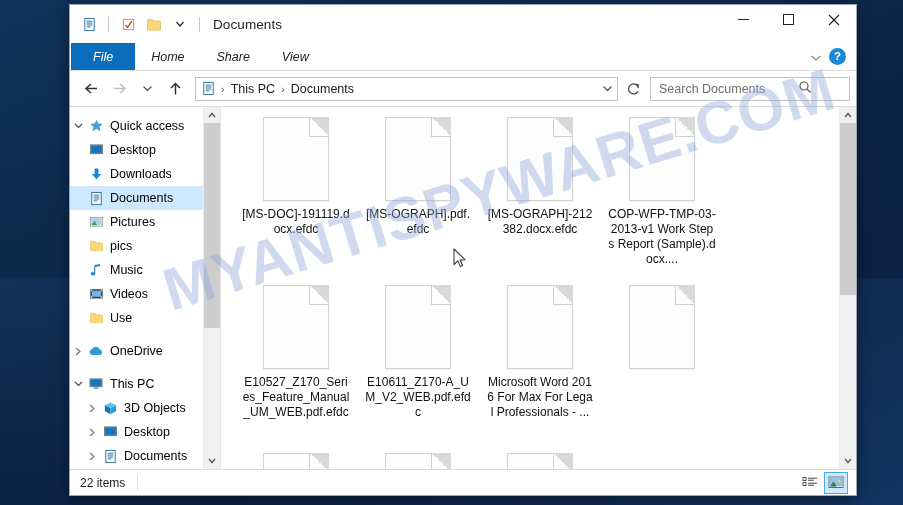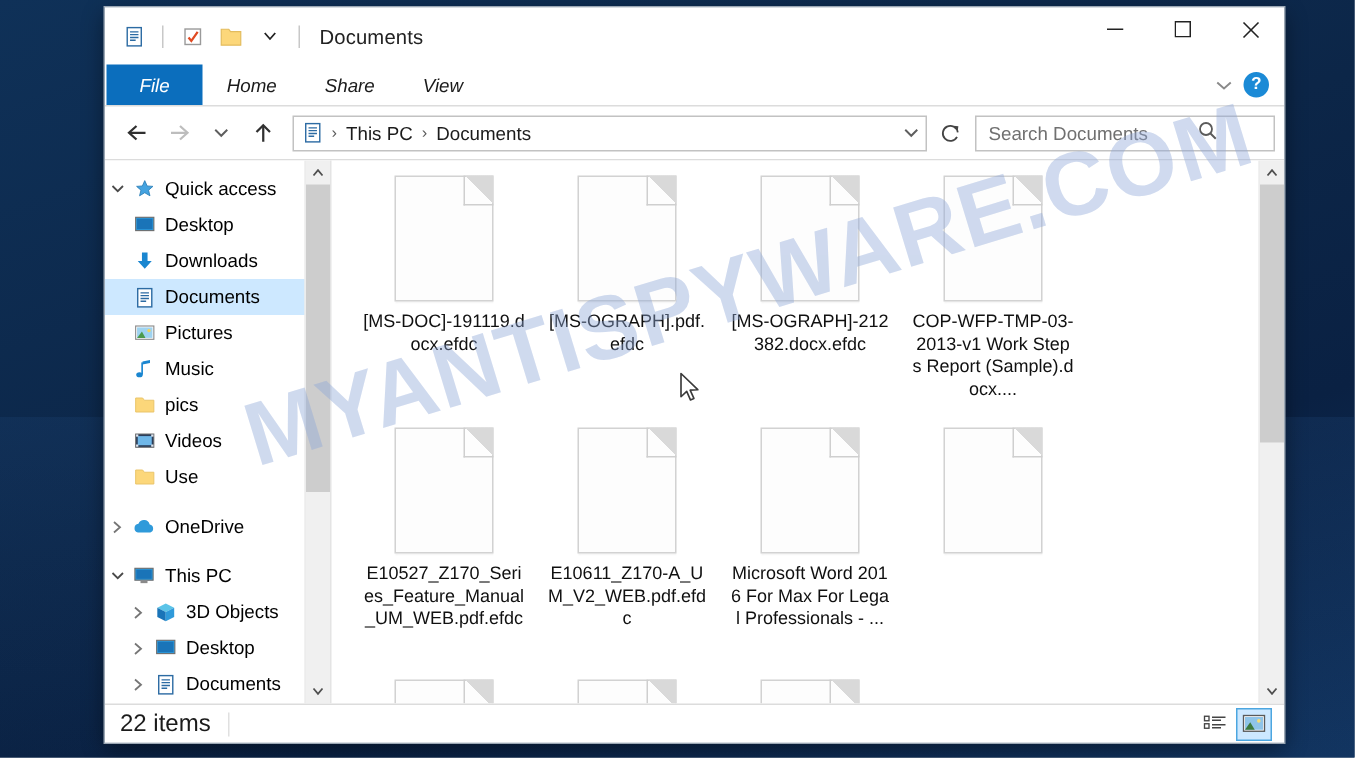--- a/index.html
+++ b/index.html
@@ -331,21 +331,21 @@
     height: 25px;
     flex: 0 0 auto;
     border-top: 1px solid #dcdcdc;
     background: #fff;
     display: flex;
     align-items: center;
     padding-left: 10px;
     position: relative;
   }
   .items-count {
-    font-size: 16px;
+    font-size: 12px;
     color: #1b1b1b;
     padding-right: 12px;
     border-right: 1px solid #e0e0e0;
     height: 16px;
     display: flex;
     align-items: center;
   }
   .viewbtns {
     position: absolute;
     right: 8px;
@@ -609,36 +609,36 @@
         <span class="pin">
           <svg width="11" height="11" viewBox="0 0 12 12">
               <path d="M7.5 1 L11 4.5 L8.8 5 L6.5 8.2 L3.8 5.5 L7 3.2 Z" fill="#8a97a6"></path>
               <line x1="3.8" y1="5.5" x2="1" y2="11" stroke="#8a97a6" stroke-width="1.1"></line>
             </svg>
         </span>
       </div>
 
       <div class="navrow indent1">
         <span class="nav-ico">
+          <svg width="15" height="14" viewBox="0 0 16 15">
+            <path d="M1.5 2.5h5l1.2 1.6h6.8v8.4H1.5z" fill="#fcd77a" stroke="#e9c468" stroke-width=".7"></path>
+          </svg>
+        </span>
+        <span class="nav-lbl">pics</span>
+      </div>
+
+      <div class="navrow indent1">
+        <span class="nav-ico">
           <svg width="14" height="14" viewBox="0 0 14 14">
             <path d="M6 2 L11 1 V3 L6 4 Z" fill="#1a86d0"></path>
             <rect x="5.2" y="2.6" width="1.1" height="8" fill="#1a86d0"></rect>
             <ellipse cx="4" cy="10.8" rx="2.2" ry="1.7" fill="#1a86d0"></ellipse>
           </svg>
         </span>
         <span class="nav-lbl">Music</span>
-      </div>
-
-      <div class="navrow indent1">
-        <span class="nav-ico">
-          <svg width="15" height="14" viewBox="0 0 16 15">
-            <path d="M1.5 2.5h5l1.2 1.6h6.8v8.4H1.5z" fill="#fcd77a" stroke="#e9c468" stroke-width=".7"></path>
-          </svg>
-        </span>
-        <span class="nav-lbl">pics</span>
       </div>
 
       <div class="navrow indent1">
         <span class="nav-ico">
           <svg width="15" height="14" viewBox="0 0 16 15">
             <rect x="1.5" y="2.5" width="13" height="9.5" fill="#2b3f5c" stroke="#6e6e6e" stroke-width=".7"></rect>
             <rect x="3" y="4" width="10" height="6.5" fill="#6fb7e8"></rect>
             <rect x="1.8" y="2.8" width="1.6" height="1.6" fill="#dfe6ee"></rect>
             <rect x="1.8" y="10" width="1.6" height="1.6" fill="#dfe6ee"></rect>
             <rect x="12.6" y="2.8" width="1.6" height="1.6" fill="#dfe6ee"></rect>

